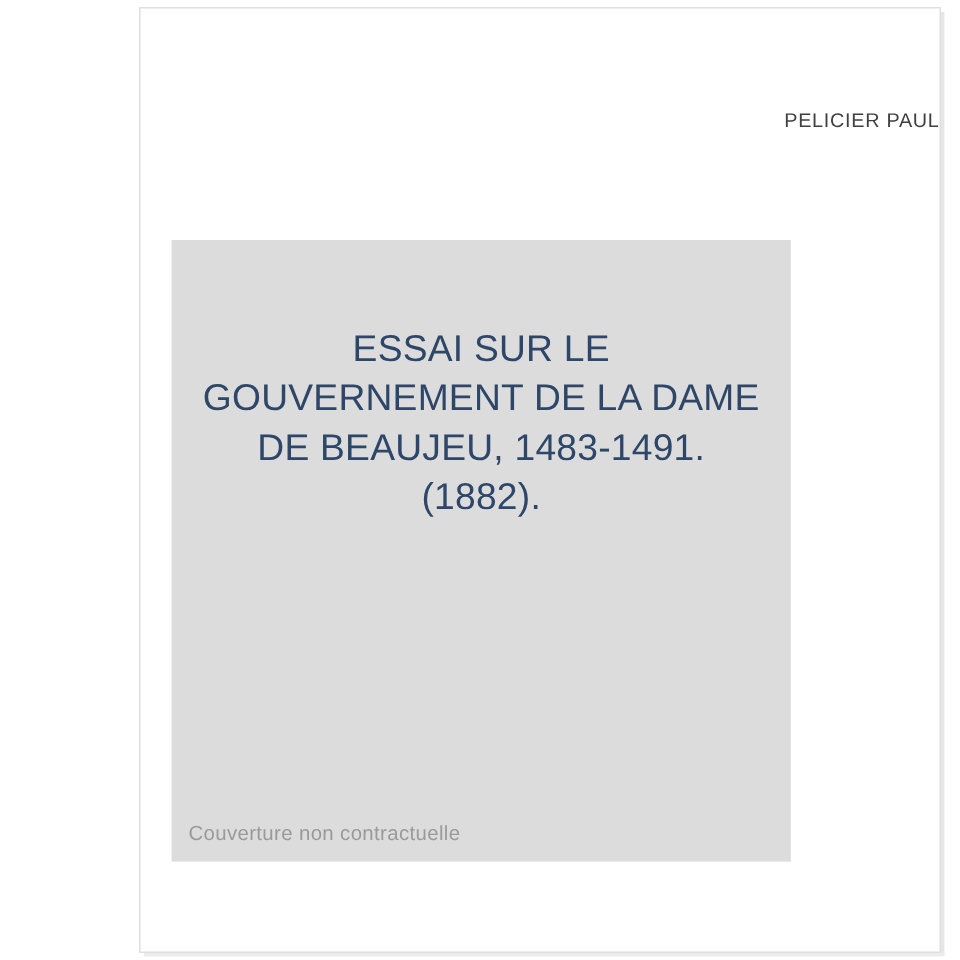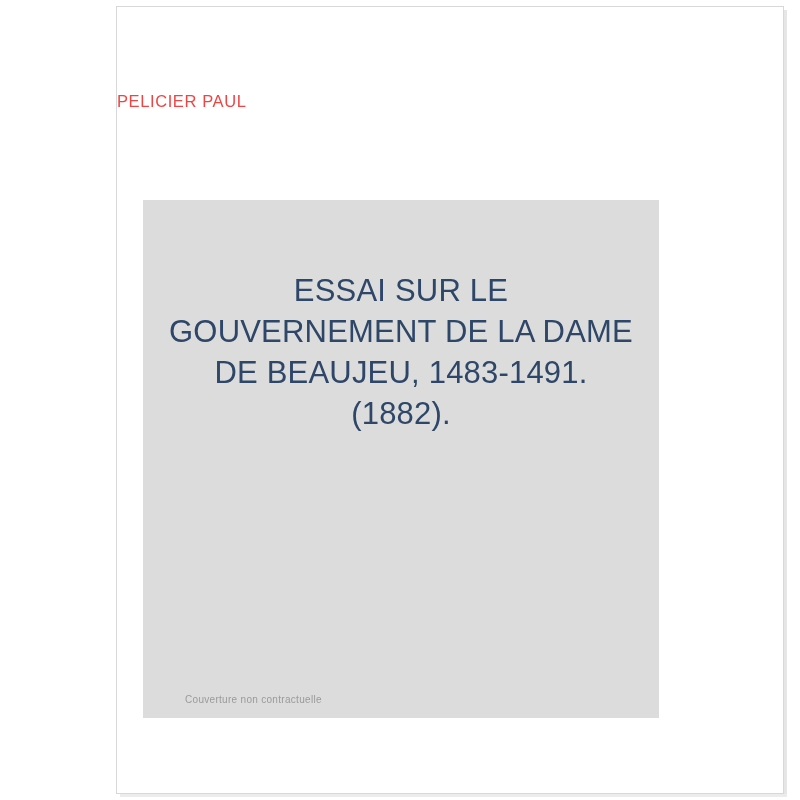--- a/index.html
+++ b/index.html
@@ -52,22 +52,22 @@
     height: 3px;
     background: #ececec;
   }
 
   
   .author-line {
     position: absolute;
     left: 0;
     top: 85px;
     width: 100%;
-    text-align: left;
-    color: #ef4444;
+    text-align: right;
+    color: #404040;
     font-size: 16.5px;
     letter-spacing: 0.6px;
     font-weight: 400;
   }
 
   
   .title-block {
     position: absolute;
     left: 26px;
     top: 193px;
@@ -88,23 +88,22 @@
     line-height: 41px;
     font-weight: 400;
     letter-spacing: 0.2px;
   }
 
   .disclaimer {
     position: absolute;
     left: 14px;
     bottom: 13px;
     color: #9a9a9a;
-    font-size: 10px;
+    font-size: 17px;
     letter-spacing: 0.3px;
-    margin-left: 28px;
   }
 </style>
 </head>
 <body>
 
 <div class="canvas">
 
   <div class="sheet-shadow-right"></div>
   <div class="sheet-shadow-bottom"></div>
 

